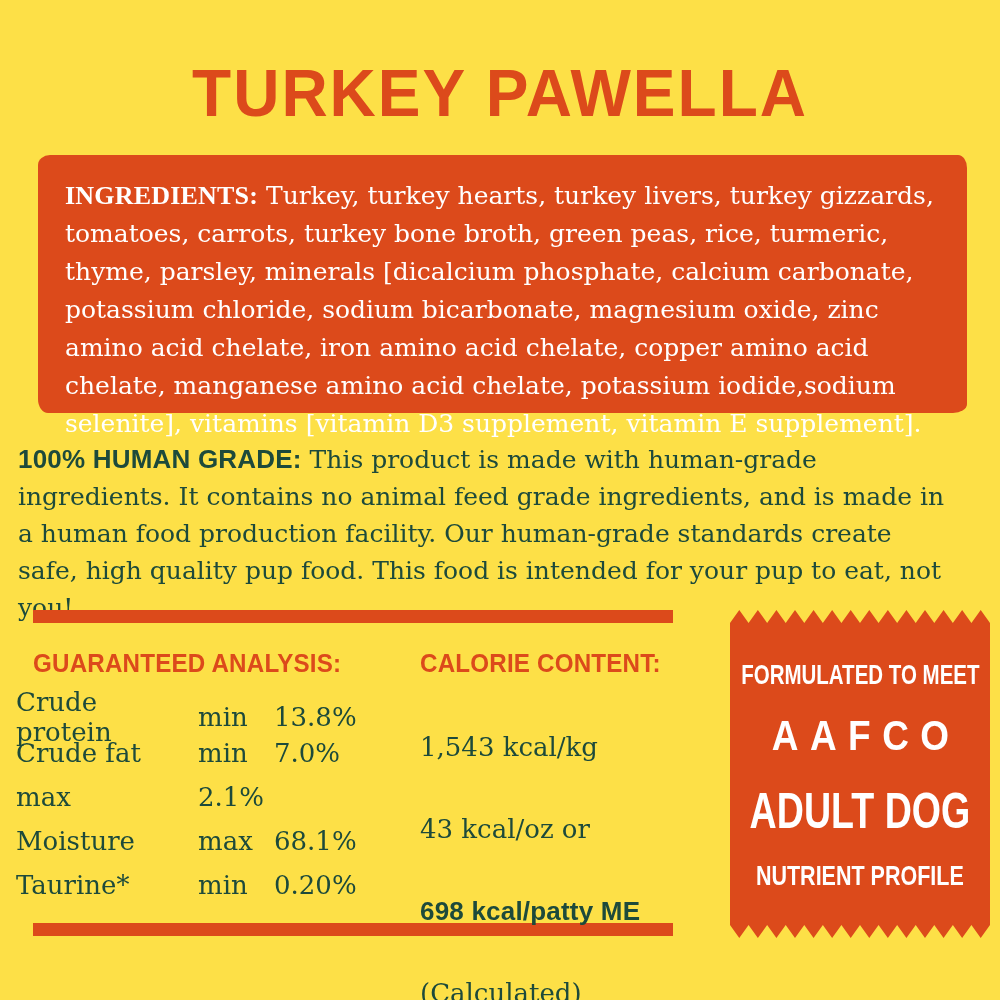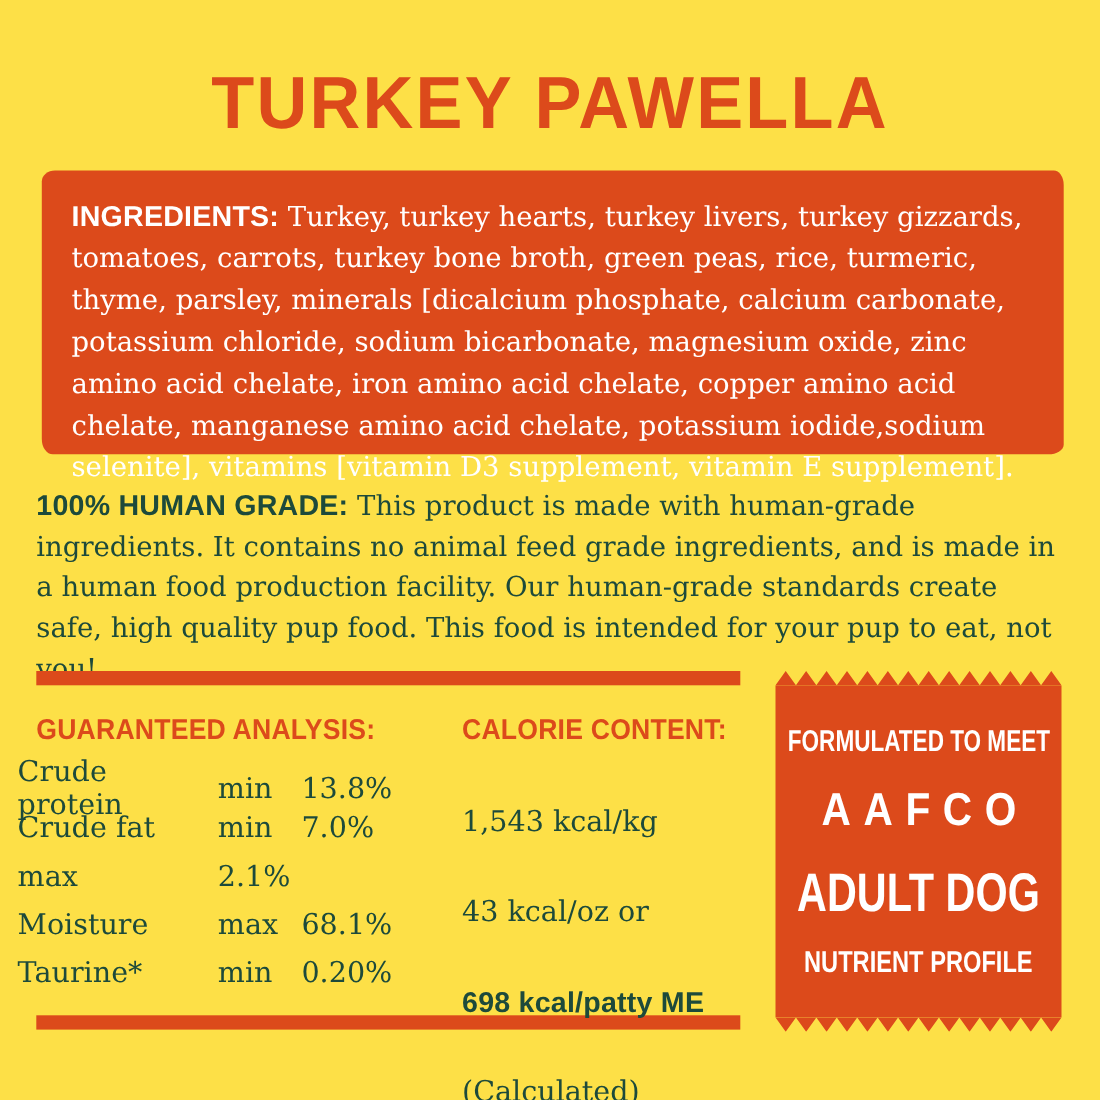--- a/index.html
+++ b/index.html
@@ -36,29 +36,29 @@
     left: 38px; top: 155px;
     width: 929px; height: 258px;
     background: #DC4A1B;
     border-radius: 12px 9px 14px 10px / 10px 13px 9px 14px;
     color: #FFFFFF;
     font-size: 25px;
     line-height: 38px;
     padding: 22px 24px 18px 27px;
   }
   .ingredients-label {
-    font-family: Liberation Sans, sans-serif;
+    font-family: Liberation Serif, serif;
     font-weight: bold;
     font-size: 26px;
     letter-spacing: 0.2px;
   }
   
   .human-grade {
     position: absolute;
-    left: 33px; top: 441px;
+    left: 18px; top: 441px;
     width: 936px;
     color: #1D4A3B;
     font-size: 25px;
     line-height: 37px;
   }
   .human-grade-label {
     font-family: "Liberation Sans", sans-serif;
     font-weight: bold;
     font-size: 26px;
     letter-spacing: 0.2px;
@@ -107,21 +107,21 @@
   .cc-line { height: 44px; display: flex; align-items: center; white-space: nowrap; margin-top: 38px; }
   .cc-emph {
     font-family: "Liberation Sans", sans-serif;
     font-weight: bold;
     font-size: 26px;
     letter-spacing: 0.2px;
   }
   
   .badge {
     position: absolute;
-    left: 705px; top: 610px;
+    left: 730px; top: 610px;
     width: 233px; height: 328px;
   }
   .badge-zigzag { display: block; width: 260px; height: 13px; }
   .badge-body {
     width: 260px; height: 302px;
     background: #DC4A1B;
     color: #FFFFFF;
     display: flex;
     flex-direction: column;
     align-items: center;

